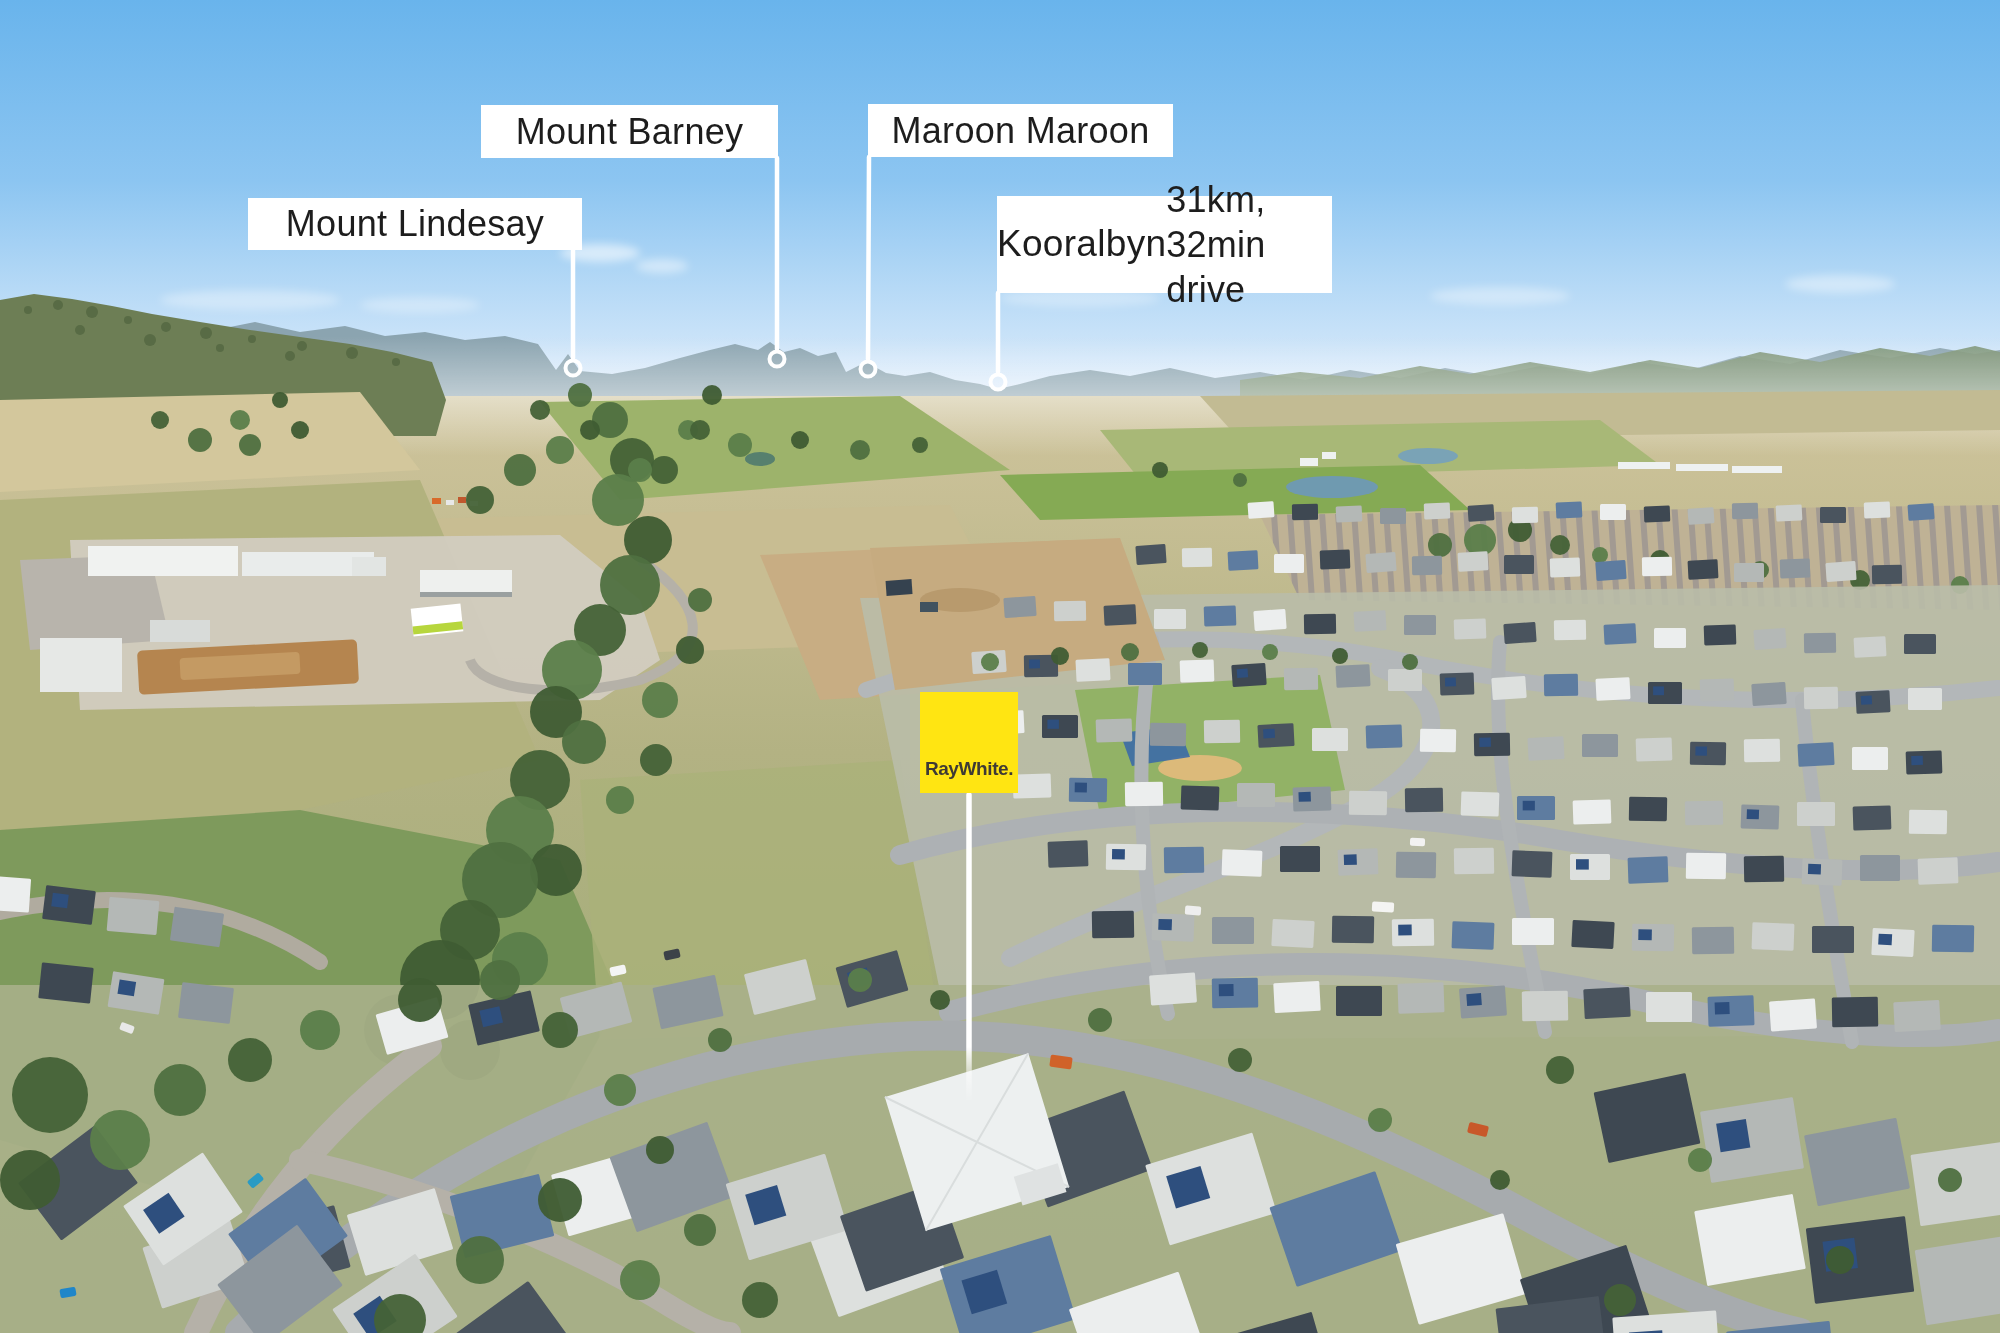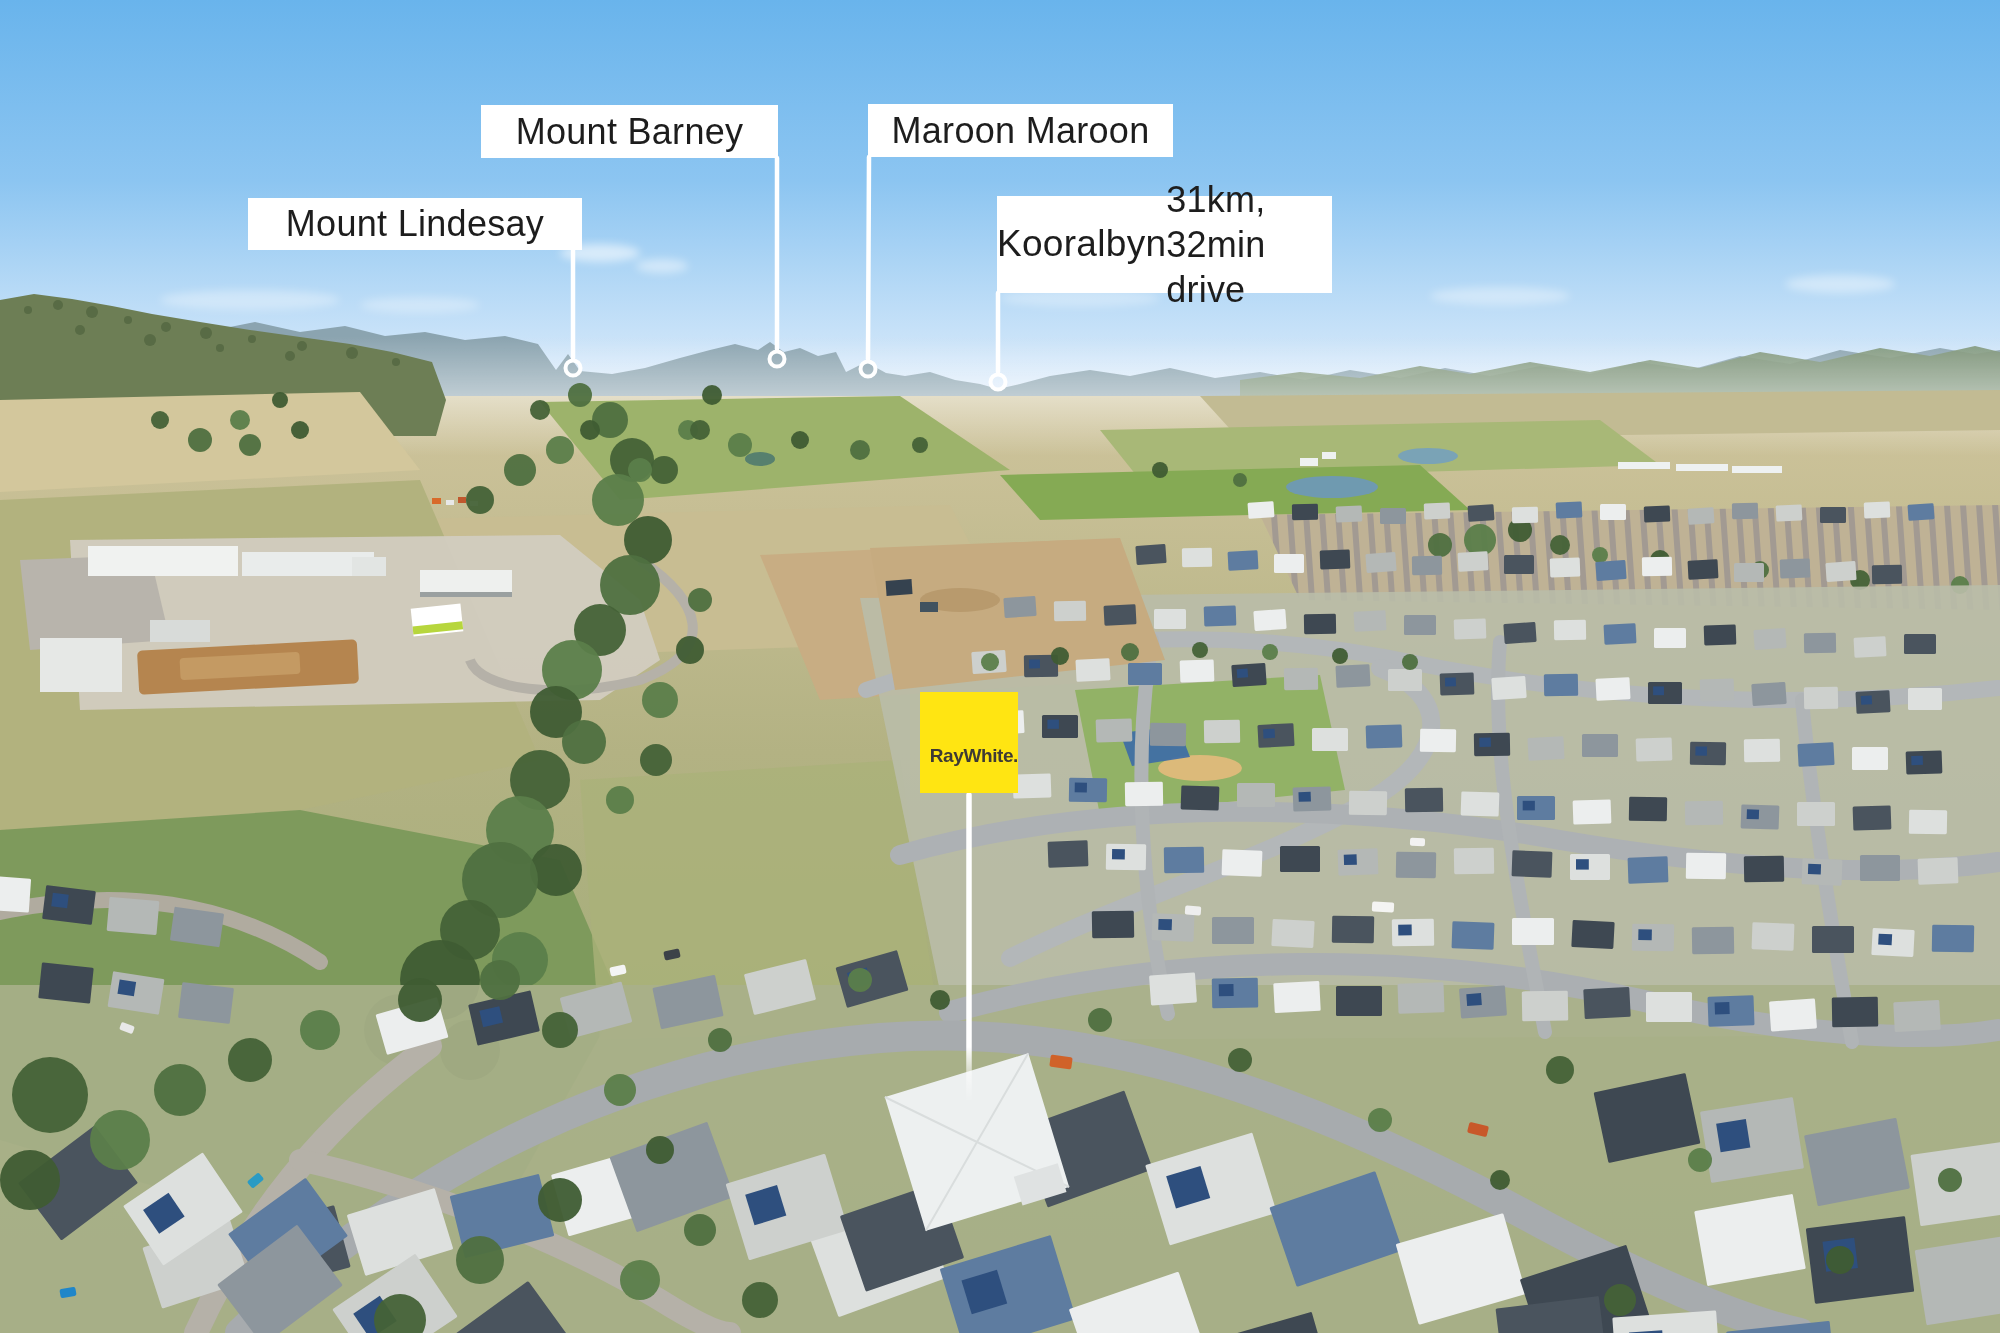--- a/index.html
+++ b/index.html
@@ -6,21 +6,21 @@
   .stage{position:relative;width:2000px;height:1333px;overflow:hidden;
          font-family:"Liberation Sans","DejaVu Sans",sans-serif;}
   .scene{position:absolute;inset:0;display:block;}
   .callout{position:absolute;background:#ffffff;display:flex;align-items:center;justify-content:center;
            color:#1d1d1d;font-weight:500;z-index:5;}
   .callout .lbl{font-size:36px;letter-spacing:.3px;white-space:nowrap;}
   .callout.twoline{justify-content:center;}
   .callout .title{font-size:37px;line-height:1.2;letter-spacing:.3px;}
   .callout .sub{font-size:36px;line-height:1.25;font-weight:400;letter-spacing:.2px;}
   .rw-marker{position:absolute;left:920px;top:692px;width:98px;height:101px;background:#ffe512;
-             display:flex;align-items:flex-end;justify-content:flex-end;padding-bottom:26px;
+             display:flex;align-items:flex-end;justify-content:center;padding-bottom:13px;
              box-sizing:border-box;z-index:5;}
   .rw-marker .brand{font-size:19px;font-weight:bold;color:#3e3a35;letter-spacing:-0.4px;white-space:nowrap;}
   #co-barney{left:481px;top:105px;width:297px;height:53px;}
   #co-maroon{left:868px;top:104px;width:305px;height:53px;}
   #co-lindesay{left:248px;top:198px;width:334px;height:52px;}
   #co-kooralbyn{left:997px;top:196px;width:335px;height:97px;}
 </style>
 </head>
 <body>
 

